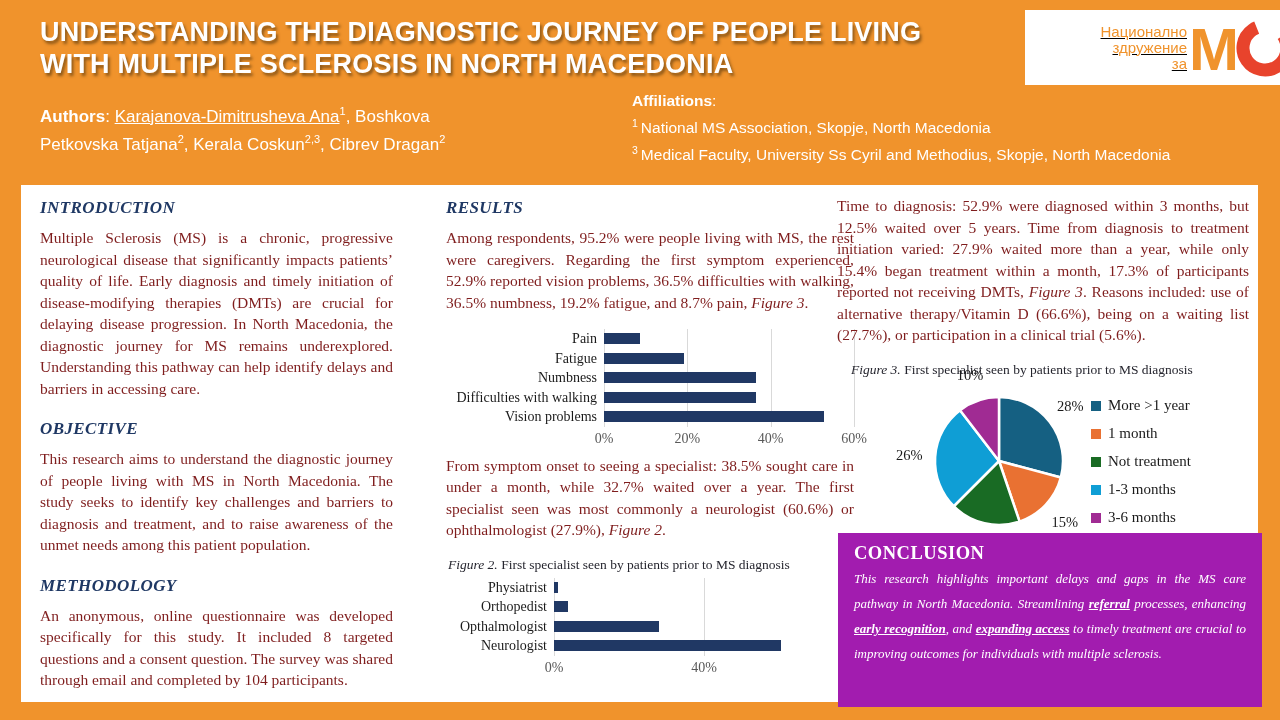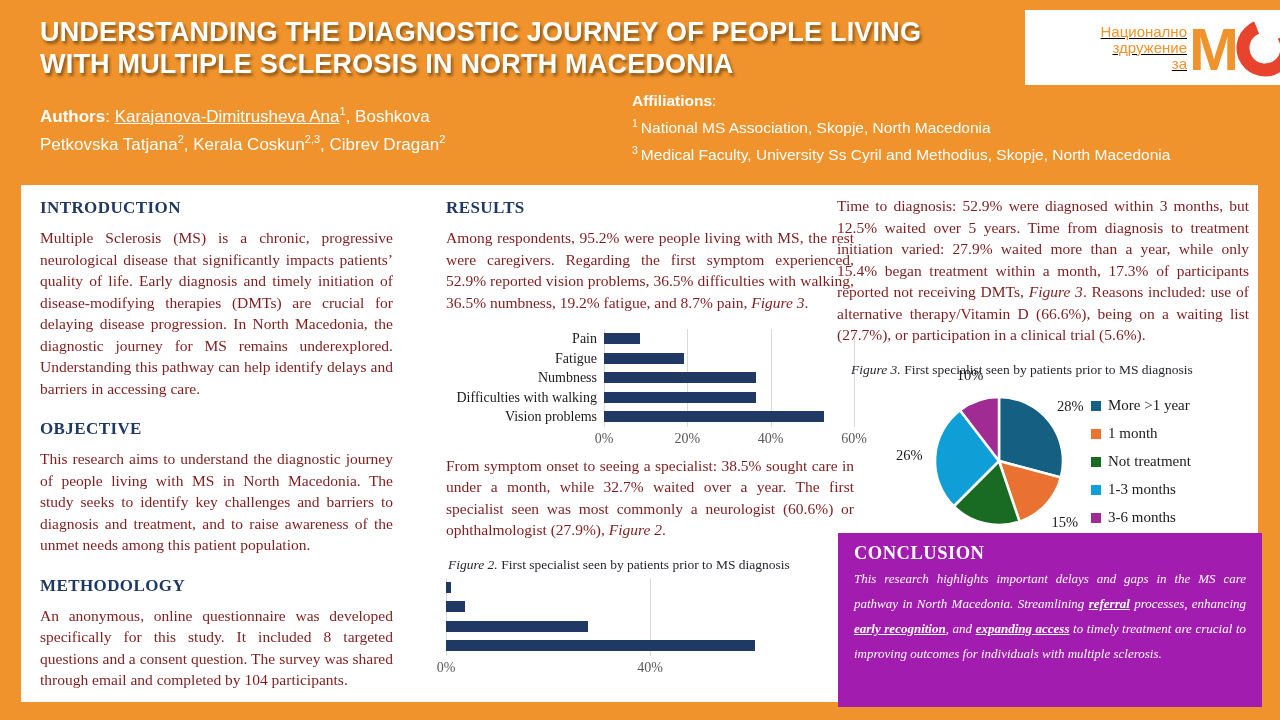--- a/index.html
+++ b/index.html
@@ -26,21 +26,21 @@
   .logo-txt{font-family:"Liberation Sans",sans-serif;color:#F0932C;font-size:15px;line-height:16px;
     text-align:right;margin-right:4px;}
   .logo-mc{display:flex;align-items:center;}
 
   
   .panel{position:absolute;left:21px;top:185px;width:1237px;height:517px;background:#ffffff;}
   .col{position:absolute;top:13px;color:#1F3864;}
   .col1{left:19px;width:353px;}
   .col2{left:393px;width:408px;margin-left:32px;}
   .col3{left:816px;width:412px;}
-  .sec-h{font-size:17px;font-weight:bold;letter-spacing:.4px;color:#1F3864;margin:0 0 9px 0;}
+  .sec-h{font-size:17px;font-weight:bold;letter-spacing:.4px;color:#1F3864;margin:0 0 9px 0;font-style:italic;}
   .body-p{font-size:15.5px;line-height:21.5px;text-align:justify;margin:0 0 16px 0;color:#7f1d1d;}
   .col1 .body-p{margin-bottom:20px;}
   .it{font-style:italic;}
 
   
   .cap{font-size:13.5px;color:#25252e;margin:2px 0 5px 10px;}
   .cap .it{font-style:italic;}
 
   
   .figure{display:flex;margin-bottom:4px;}
@@ -156,20 +156,26 @@
               <span class="tick" style="left: 66.6667%;">40%</span>
               <span class="tick" style="left: 100%;">60%</span>
             </div>
           </div>
         </div>
 
       <p class="body-p" style="margin-top:6px"><span>From symptom onset to seeing a specialist: 38.5% sought care in under a month, while 32.7% waited over a year. The first specialist seen was most commonly a neurologist (60.6%) or ophthalmologist (27.9%), </span><span class="it">Figure 2</span><span>.</span></p>
 
       <div class="cap" style="margin-left:2px"><span class="it">Figure 2.</span><span> First specialist seen by patients prior to MS diagnosis</span></div>
       <div class="figure" id="fig2">
+          <div class="ylabels" style="width: 108px;">
+            <div>Physiatrist</div>
+            <div>Orthopedist</div>
+            <div>Opthalmologist</div>
+            <div>Neurologist</div>
+          </div>
           <div class="plotwrap">
             <div class="plot">
               <div class="grid" style="left: 0%;"></div>
               <div class="grid" style="left: 50%;"></div>
               <div class="grid" style="left: 100%;"></div>
               <div class="brow">
                 <div class="bar" style="width: 1.25%; background: rgb(32, 56, 100);"></div>
               </div>
               <div class="brow">
                 <div class="bar" style="width: 4.75%; background: rgb(32, 56, 100);"></div>

